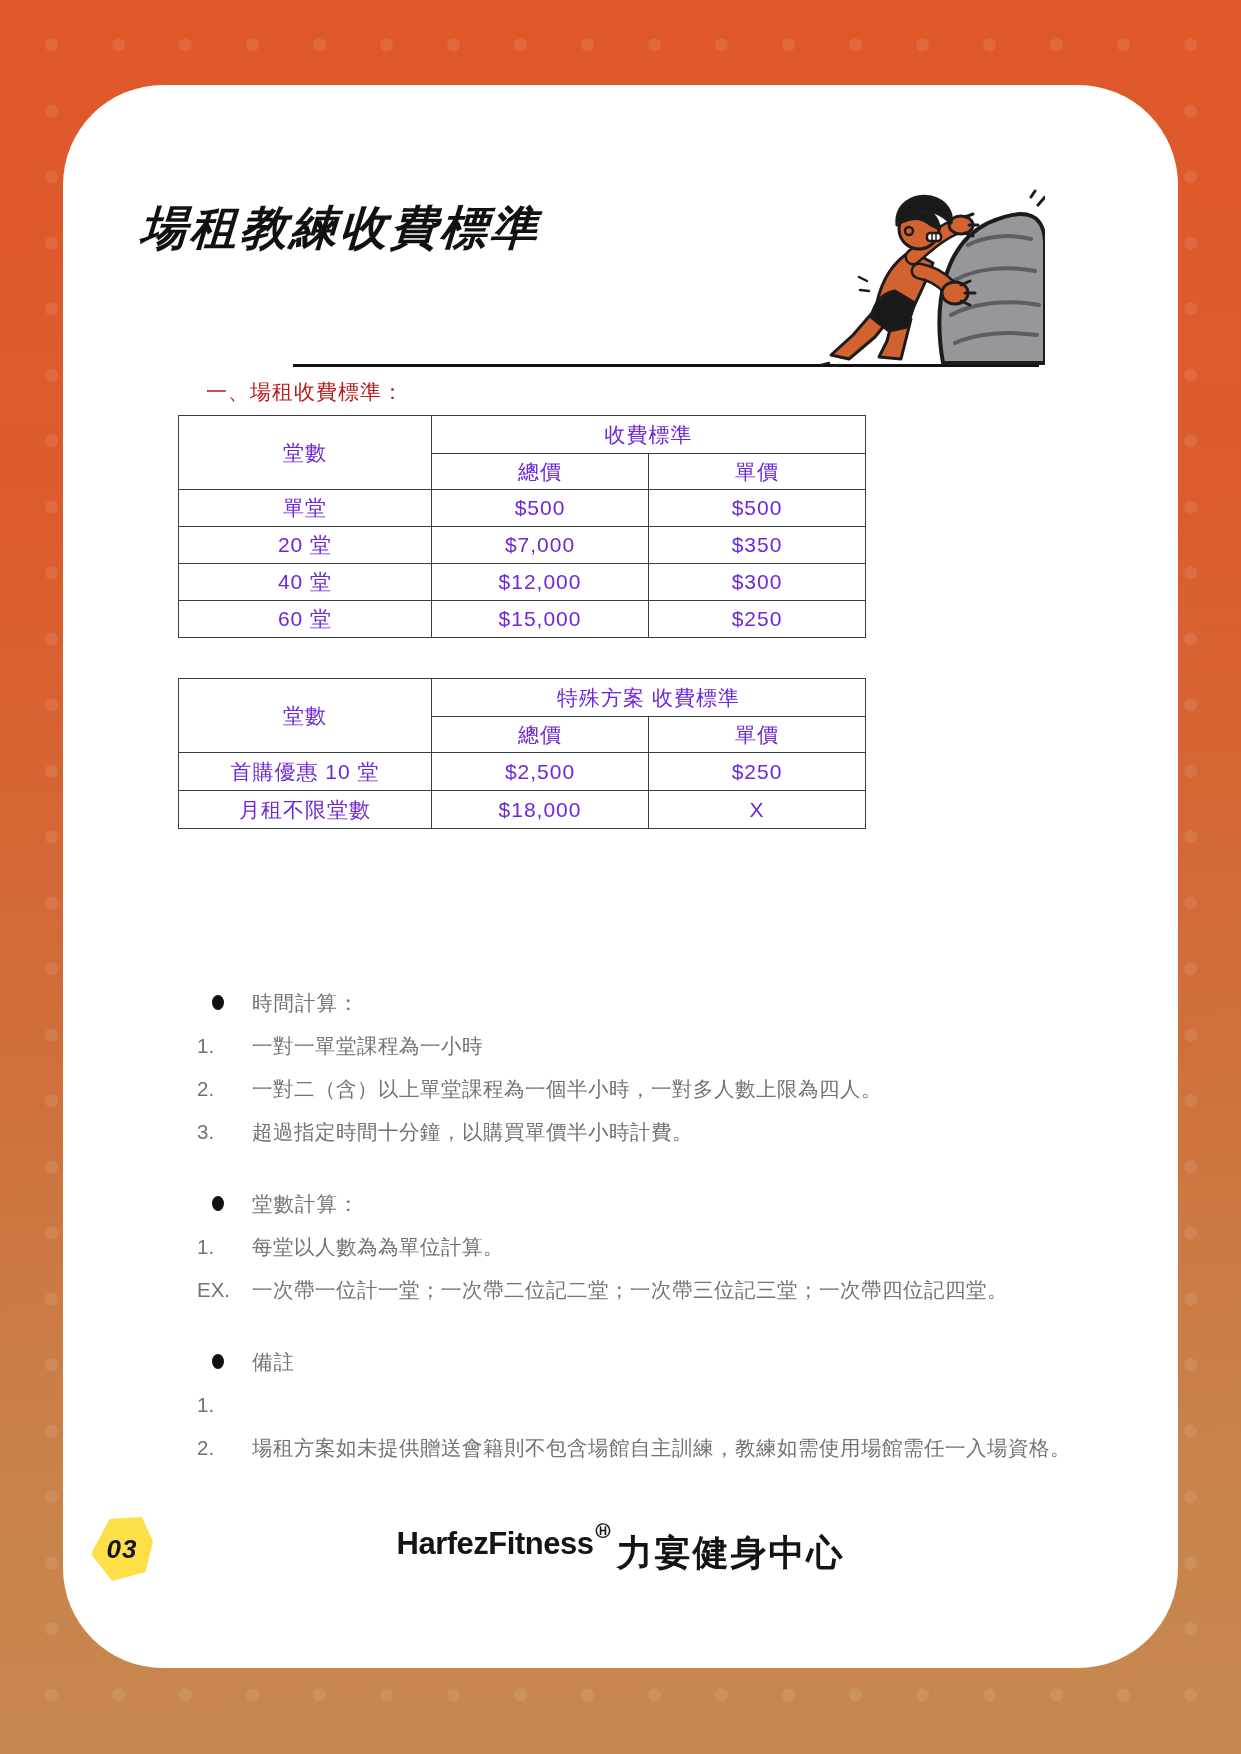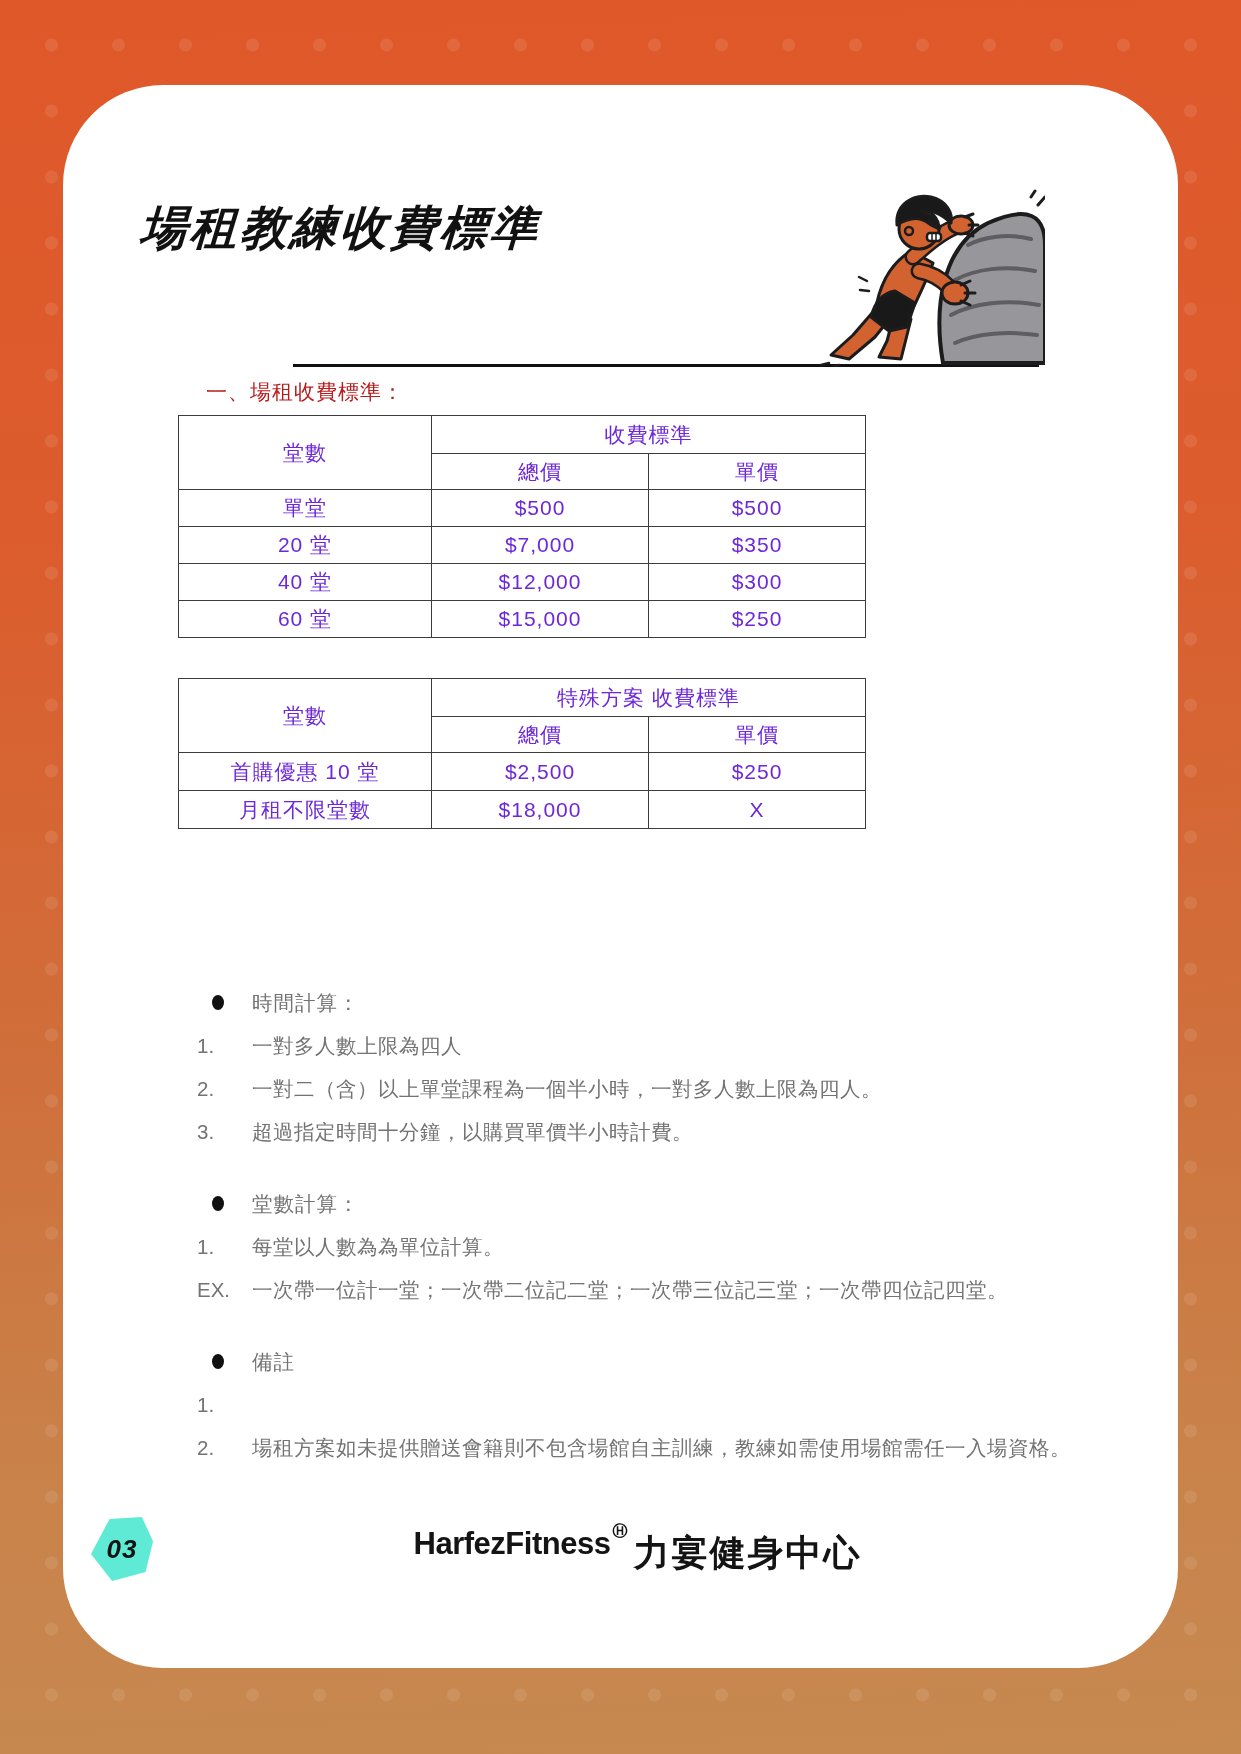--- a/index.html
+++ b/index.html
@@ -58,29 +58,29 @@
   .bullet-dot{
     display:inline-block;width:12px;height:15px;border-radius:50%;
     background:#111;margin-left:15px;margin-top:5px;
   }
   .note-heading{font-size:20.5px;letter-spacing:1px;}
   .note-text{letter-spacing:0.5px;}
   .sec-gap{height:29px;}
   
   .page-badge{
     position:absolute;left:28px;top:1432px;width:62px;height:64px;
-    background:#5eead4;
+    background:#fde047;
     clip-path:polygon(30% 3%,82% 0%,100% 38%,88% 86%,34% 100%,0% 58%);
     display:flex;align-items:center;justify-content:center;
   }
   .page-badge span{
     font-size:26px;font-weight:700;font-style:italic;color:#141414;letter-spacing:1px;
   }
   .brand{
-    position:absolute;left:17px;top:1441px;width:100%;
+    position:absolute;left:0;top:1441px;width:100%;
     display:flex;justify-content:center;align-items:flex-start;
     color:#141414;white-space:nowrap;
   }
   .brand .latin{font-size:31px;font-weight:800;letter-spacing:-0.5px;}
   .brand .mark{font-size:15px;font-weight:700;margin:-4px 6px 0 2px;}
   .brand .cjk{font-size:36px;font-weight:800;letter-spacing:2px;margin-top:3px;}
 </style>
 </head>
 <body>
 
@@ -199,21 +199,21 @@
     </table>
 
   <div class="notes">
 
     <div class="note-line">
       <span class="bullet"><span class="bullet-dot"></span></span>
       <span class="note-heading">時間計算：</span>
     </div>
     <div class="note-line">
       <span class="marker">1.</span>
-      <span class="note-text">一對多人數上限為四人</span>
+      <span class="note-text">一對一單堂課程為一小時</span>
     </div>
     <div class="note-line">
       <span class="marker">2.</span>
       <span class="note-text">一對二（含）以上單堂課程為一個半小時，一對多人數上限為四人。</span>
     </div>
     <div class="note-line">
       <span class="marker">3.</span>
       <span class="note-text">超過指定時間十分鐘，以購買單價半小時計費。</span>
     </div>
 

